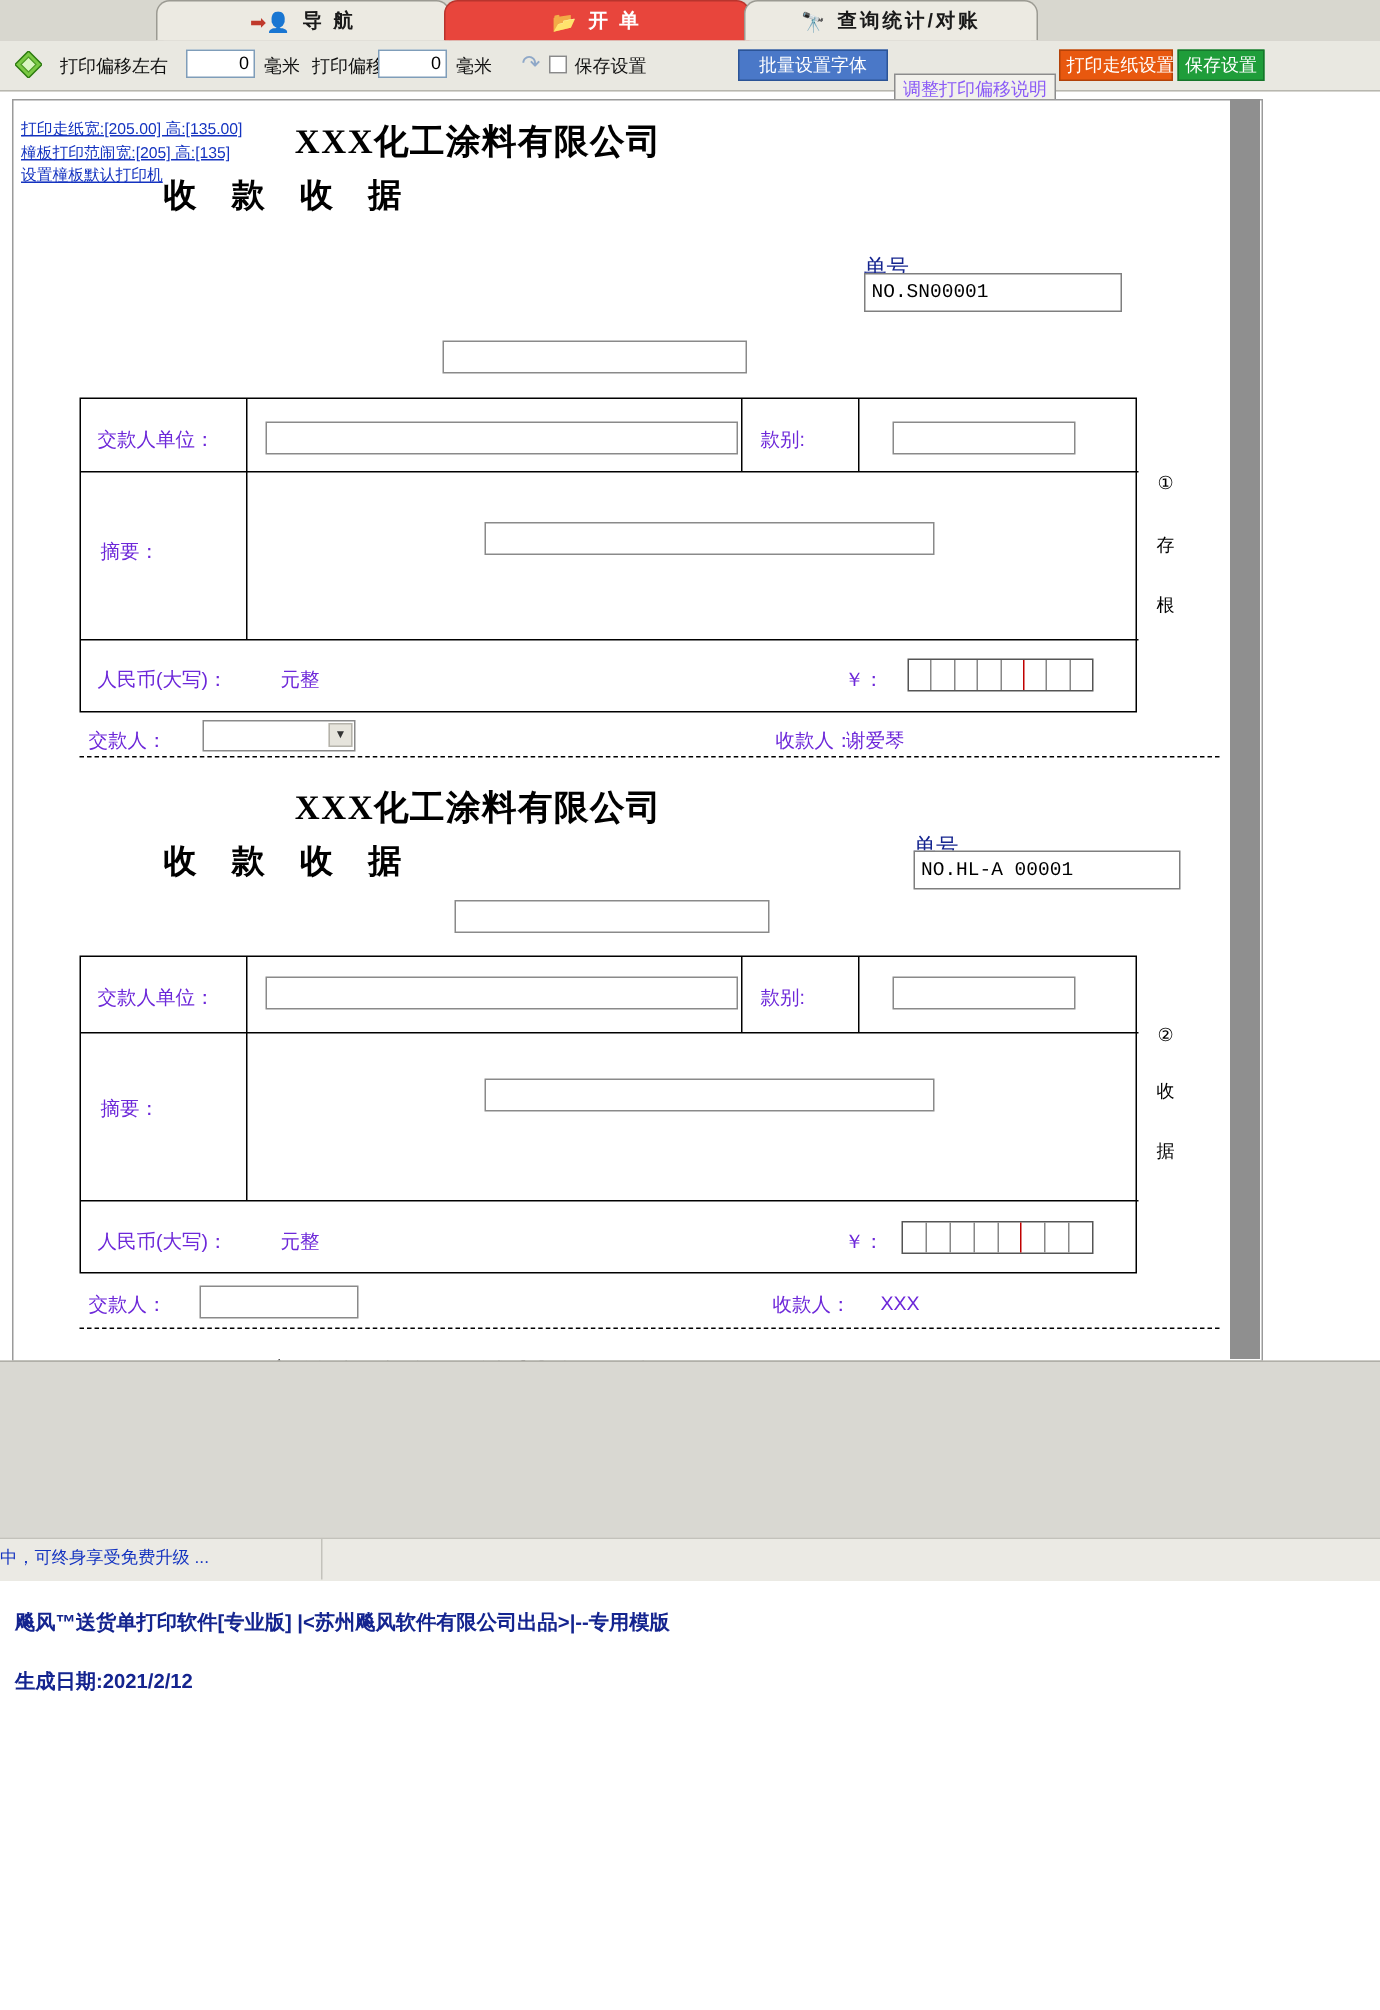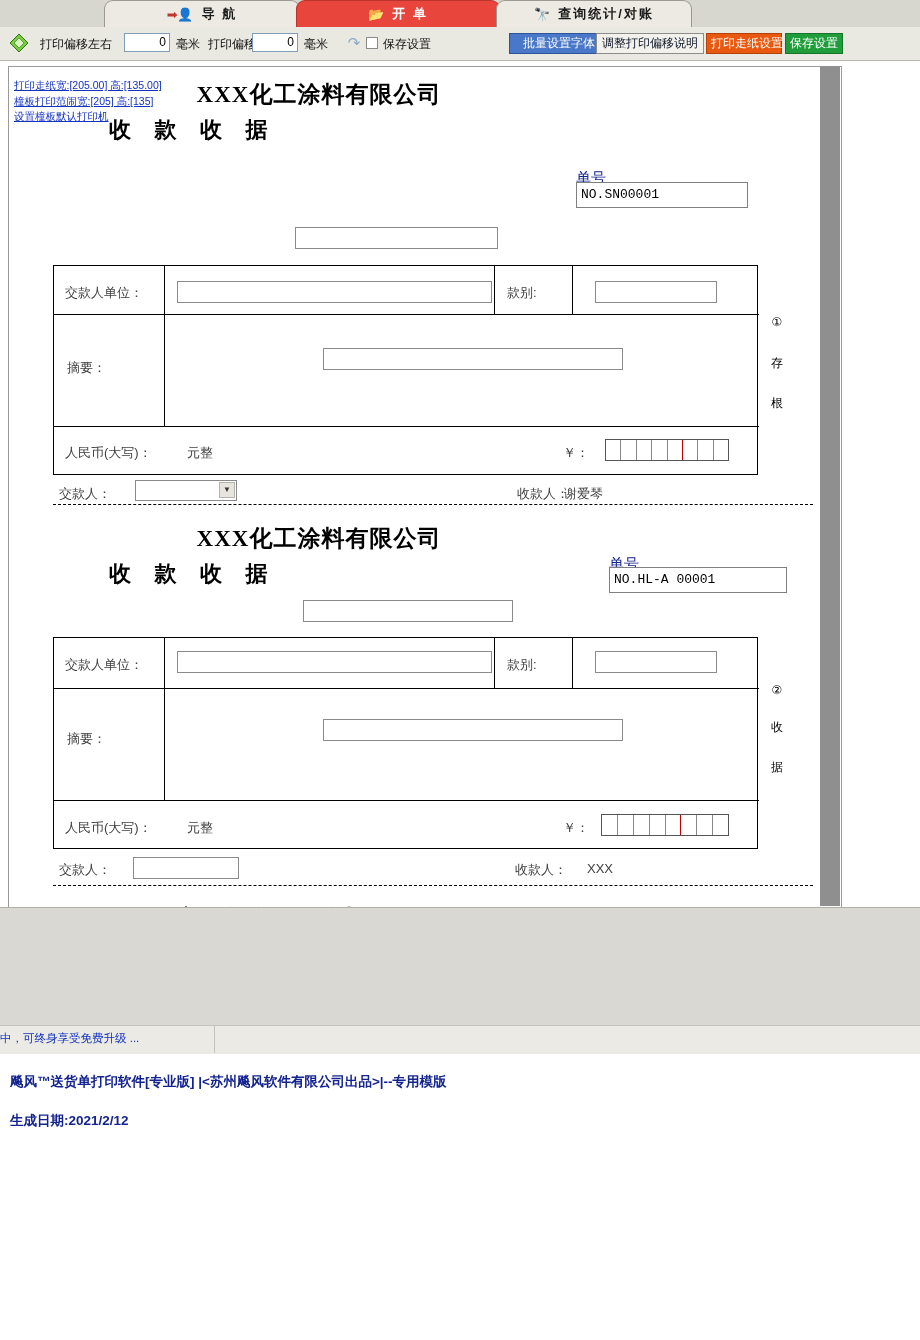--- a/index.html
+++ b/index.html
@@ -104,21 +104,21 @@
     height: 21px;
     font-size: 12px;
     line-height: 19px;
     text-align: center;
     box-sizing: border-box;
     border: 1px solid #8c8c8c;
     white-space: nowrap;
     padding: 0 4px;
   }
   .btn.blue   { background: #4a78c8; color: #ffffff; border-color: #2c5496; }
-  .btn.white  { background: #f2f1ec; color: #0f172a; }
+  .btn.white  { background: #f2f1ec; color: #8b5cf6; margin-top: 16px; }
   .btn.orange { background: #e8580f; color: #ffffff; border-color: #b24209; }
   .btn.green  { background: #1f9d3a; color: #ffffff; border-color: #16752b; }
 
   
   .preview {
     position: absolute;
     left: 8px; top: 66px;
     width: 832px; height: 840px;
     background: #ffffff;
     border: 1px solid #9a9a9a;
@@ -190,21 +190,21 @@
   }
   .grid {
     position: absolute;
     border: 1px solid #000;
     box-sizing: border-box;
   }
   .gl { position: absolute; background: #000; }
   .cellTxt {
     position: absolute;
     font-size: 13px;
-    color: #404040;
+    color: #6d28d9;
     white-space: nowrap;
   }
   .ibox {
     position: absolute;
     border: 1px solid #8a8a8a;
     background: #ffffff;
     box-sizing: border-box;
   }
   .sidechar {
     position: absolute;
@@ -311,21 +311,21 @@
   </svg>
   <span class="lbl" style="left:40px;">打印偏移左右</span>
   <div class="numbox" style="left:124px;">0</div>
   <span class="lbl" style="left:176px;">毫米</span>
   <span class="lbl" style="left:208px;">打印偏移上下</span>
   <div class="numbox" style="left:252px;">0</div>
   <span class="lbl" style="left:304px;">毫米</span>
   <div class="redoicon">↷</div>
   <div class="chk"></div>
   <span class="lbl" style="left:383px;">保存设置</span>
-  <div class="btn blue" style="left:492px; width:100px;margin-left:17px;">批量设置字体</div>
+  <div class="btn blue" style="left:492px; width:100px;">批量设置字体</div>
   <div class="btn white" style="left:596px; width:108px;">调整打印偏移说明</div>
   <div class="btn orange" style="left:706px; width:76px;">打印走纸设置</div>
   <div class="btn green" style="left:785px; width:58px;">保存设置</div>
 </div>
 
 <div class="preview">
   <div class="pagearea">
 
     <div class="pinfo" style="top:12px;">打印走纸宽:[205.00] 高:[135.00]</div>
     <div class="pinfo" style="top:28px;">橦板打印范闹宽:[205] 高:[135]</div>

